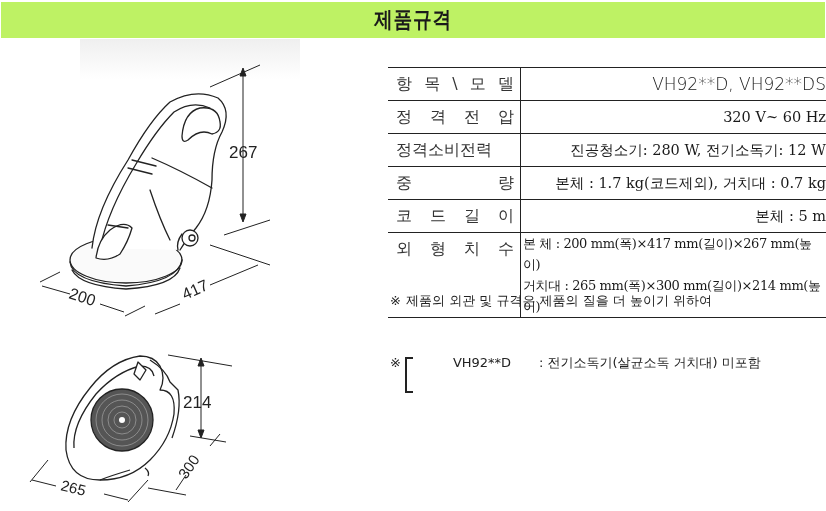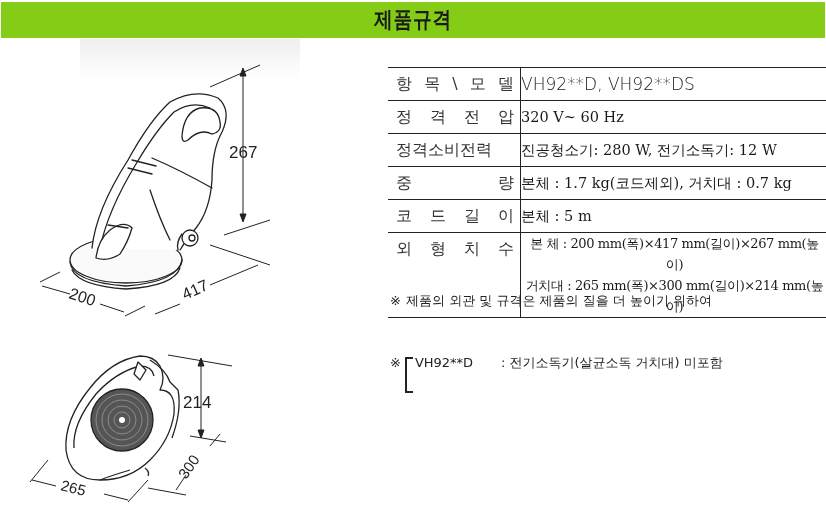--- a/index.html
+++ b/index.html
@@ -4,21 +4,21 @@
 <style>
   html, body { margin:0; padding:0; }
   body {
     width:826px; height:511px; position:relative; overflow:hidden;
     background:#ffffff;
     font-family:"DejaVu Sans", sans-serif;
     color:#1a1a1a;
   }
   .title-bar {
     position:absolute; left:1px; top:2px; width:824px; height:36px;
-    background:#84cc16;
+    background:#bef264;
     display:flex; align-items:center; justify-content:center;
   }
   .title-bar span {
     font-size:22px; font-weight:bold; color:#1a1a1a; letter-spacing:1px;
     transform:scaleX(0.85);
   }
   .bg-shade {
     position:absolute; left:80px; top:39px; width:220px; height:40px;
     background:linear-gradient(180deg,#efefef,#ffffff);
   }
@@ -39,34 +39,34 @@
     vertical-align:middle;
   }
   table.spec td.lbl {
     width:118px;
     border-right:1.5px solid #222;
     padding:0 6px 0 8px;
     color:#333;
     font-size:16px;
   }
   .spread { display:flex; justify-content:space-between; }
-  table.spec td.val { text-align:left; color:#1a1a1a; font-family:"DejaVu Serif", serif; font-size:14.5px; }
+  table.spec td.val { text-align:right; color:#1a1a1a; font-family:"DejaVu Serif", serif; font-size:14.5px; }
   table.spec td.val.model { font-family:"DejaVu Sans", sans-serif; font-size:17px; font-weight:300; }
-  table.spec td.val.left { text-align:center; padding-left:2px; font-size:13px; line-height:21px; letter-spacing:-0.4px; }
+  table.spec td.val.left { text-align:left; padding-left:2px; font-size:13px; line-height:21px; letter-spacing:-0.4px; }
   table.spec tr.tall td { height:52px; }
 
   .notes { position:absolute; left:390px; top:290px; font-size:13px; color:#222; line-height:22px; }
   .notes .row { display:flex; }
   .notes .mark { width:16px; }
   .note2 { position:absolute; left:390px; top:354px; font-size:13px; color:#222; line-height:18px; display:flex; }
   .bracket {
     width:6px; height:32px; border:2px solid #222; border-right:none;
     margin:3px 2px 0 4px;
   }
-  .lbl2 { display:inline-block; width:86px; }
+  .lbl2 { display:inline-block; width:86px;margin-left:38px; }
 </style>
 </head>
 <body>
 
 <div class="title-bar">
   <span>제품규격</span>
 </div>
 <div class="bg-shade"></div>
 
 <svg class="figure fig1" viewBox="0 0 290 270" xmlns="http://www.w3.org/2000/svg">

